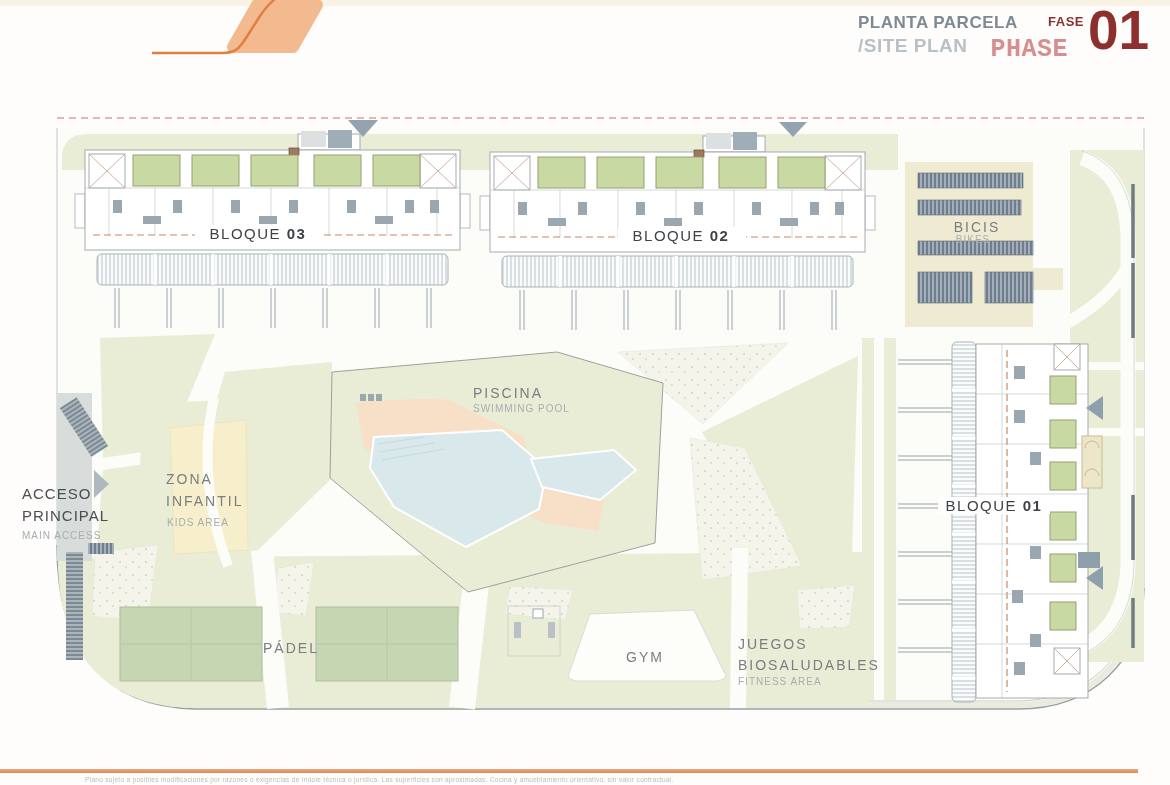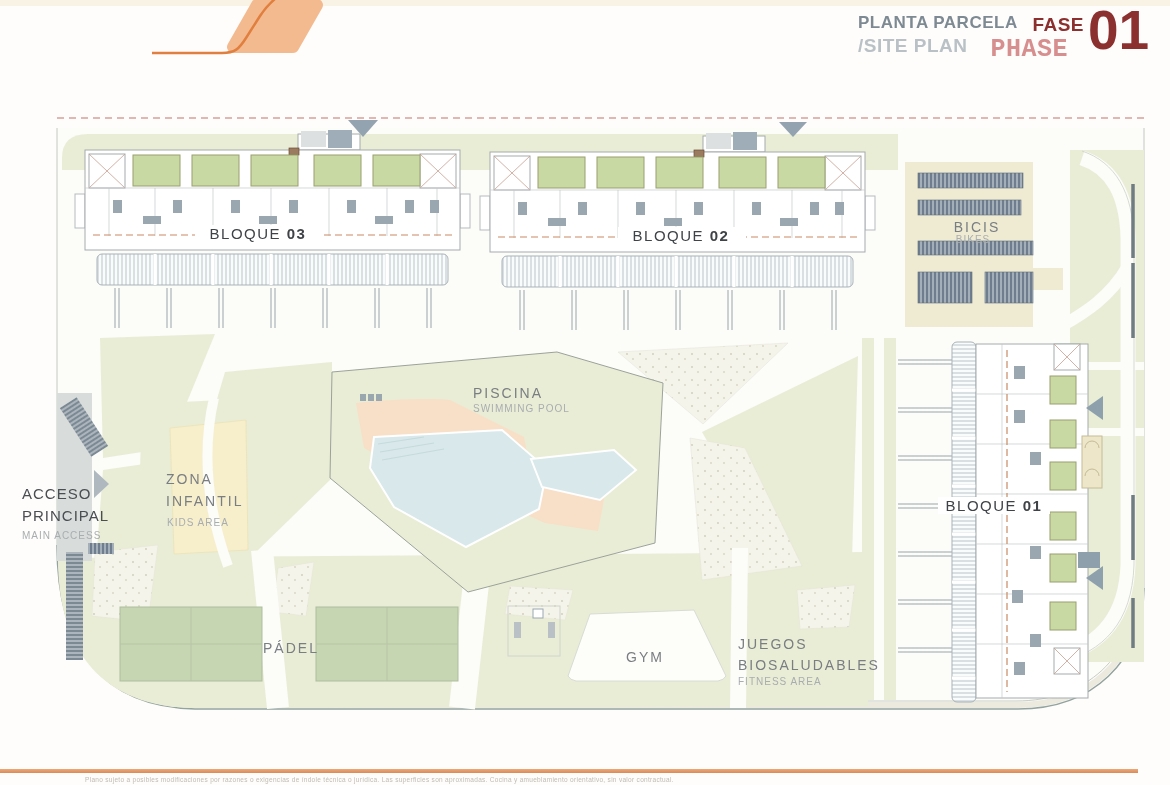--- a/index.html
+++ b/index.html
@@ -2,21 +2,21 @@
 <html><head>
 <meta charset="utf-8">
 <style>
   html,body{margin:0;padding:0;background:#ffffff;}
   #page{position:relative;width:1170px;height:785px;background:#fefdfb;overflow:hidden;
         font-family:"Liberation Sans",sans-serif;}
   .abs{position:absolute;}
   #topstrip{left:0;top:0;width:1170px;height:6px;background:#f9f3e6;}
   .h-title{left:858px;top:13px;font-size:17px;font-weight:bold;color:#7e8a93;letter-spacing:.5px;}
   .h-sub{left:858px;top:35px;font-size:19px;font-weight:bold;color:#bac1c6;letter-spacing:.5px;}
-  .h-fase{left:1008px;top:14px;width:76px;text-align:right;font-size:19px;font-weight:bold;color:#8c2f2f;letter-spacing:.5px;}
+  .h-fase{left:1008px;top:14px;width:76px;text-align:right;font-size:13px;font-weight:bold;color:#8c2f2f;letter-spacing:.5px;}
   .h-phase{left:976px;top:35px;width:92px;text-align:right;font-size:25px;font-weight:bold;color:#d78e8e;letter-spacing:.5px;font-family:Liberation Mono, monospace;}
   .h-num{left:1088px;top:3px;font-size:55px;font-weight:bold;color:#8c2f2f;line-height:1;}
   #footline{left:0;top:769px;width:1138px;height:4px;background:linear-gradient(#eda878,#d98b58);}
   #disc{left:85px;top:776px;font-size:6.5px;color:#c0bbb4;letter-spacing:.3px;white-space:nowrap;}
   svg text{font-family:"Liberation Sans",sans-serif;}
   .t1{font-size:15px;fill:#3f4347;letter-spacing:1.5px;}
   .t1 .num{font-weight:bold;}
   .t2{font-size:14px;fill:#797e82;letter-spacing:2px;}
   .t3{font-size:15px;fill:#4a4e52;letter-spacing:1px;}
   .sub{font-size:10px;fill:#a8adb0;letter-spacing:1px;}

